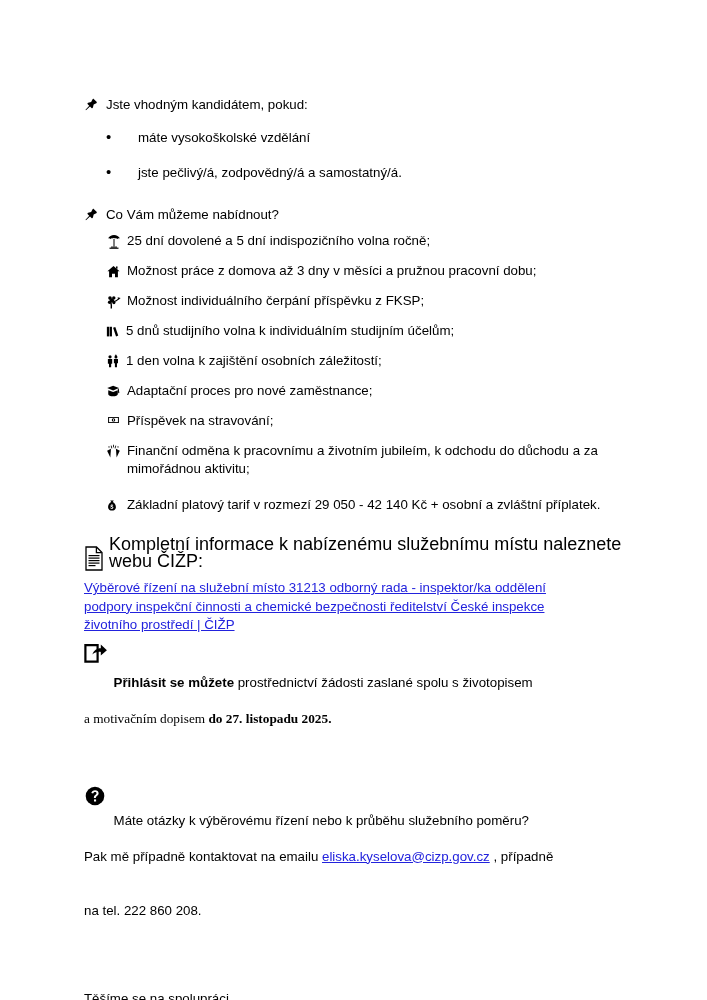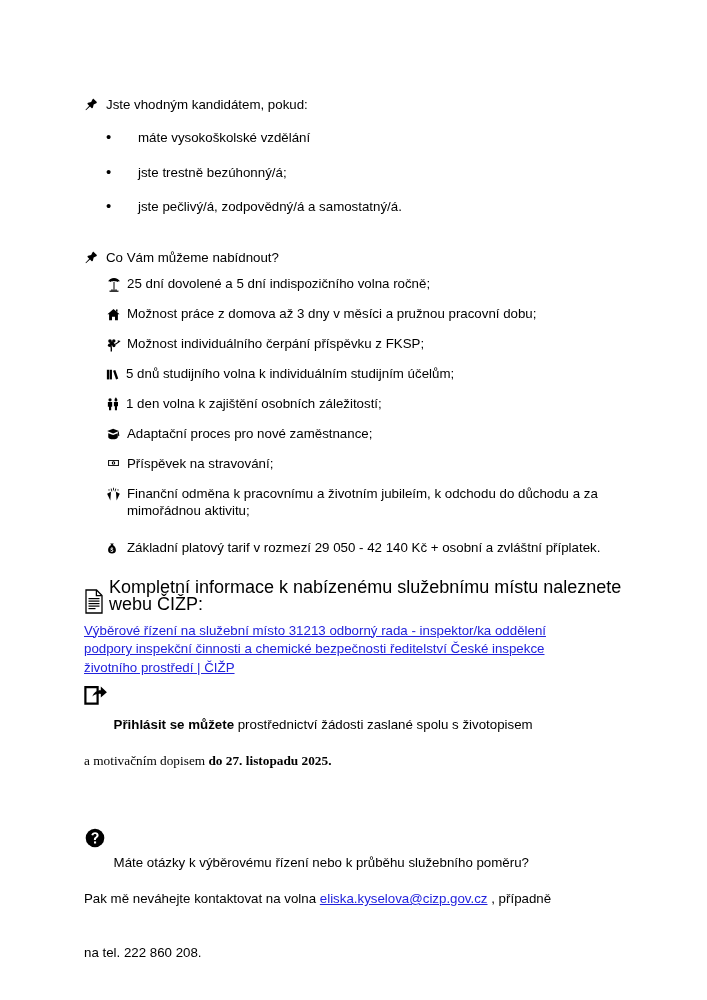--- a/index.html
+++ b/index.html
@@ -182,25 +182,24 @@
           <g fill="#000">
             <path d="M10.6 1.2c-.5-.5-1.3-.3-1.6.3L7.6 4.3 4.4 5.1c-.7.2-.9 1-.4 1.5l1.6 1.6-4 4.3.5.5 4.3-4 1.6 1.6c.5.5 1.3.3 1.5-.4l.8-3.2 2.8-1.4c.6-.3.8-1.1.3-1.6l-2.8-2.8z"></path>
           </g>
         </svg>
       </span>
       <span class="txt">Jste vhodným kandidátem, pokud:</span>
     </div>
 
     <ul class="bullets">
       <li>máte vysokoškolské vzdělání</li>
-      <li>jste trestně bezúhonný/á;</li>
       <li>jste pečlivý/á, zodpovědný/á a samostatný/á.</li>
     </ul>
 
-    <div class="head-row" style="margin-top:32px;">
+    <div class="head-row" style="margin-top:24px;">
       <span class="pin-icon">
         <svg viewBox="0 0 16 16" width="15" height="15" aria-hidden="true">
           <g fill="#000">
             <path d="M10.6 1.2c-.5-.5-1.3-.3-1.6.3L7.6 4.3 4.4 5.1c-.7.2-.9 1-.4 1.5l1.6 1.6-4 4.3.5.5 4.3-4 1.6 1.6c.5.5 1.3.3 1.5-.4l.8-3.2 2.8-1.4c.6-.3.8-1.1.3-1.6l-2.8-2.8z"></path>
           </g>
         </svg>
       </span>
       <span class="txt">Co Vám můžeme nabídnout?</span>
     </div>
 
@@ -382,21 +381,21 @@
         <svg viewBox="0 0 20 20" width="20" height="20" aria-hidden="true">
           <g>
             <circle cx="10" cy="10" r="9.3" fill="#000"></circle>
             <path d="M10.1 4.2c-2 0-3.4 1.1-3.8 2.9l1.9.4c.2-1 .9-1.5 1.8-1.5.9 0 1.5.5 1.5 1.3 0 .6-.3 1-1.2 1.7-1 .8-1.4 1.4-1.4 2.4v.7h2v-.5c0-.7.2-1 1.1-1.7 1.1-.8 1.6-1.5 1.6-2.7 0-1.8-1.4-3-3.5-3z" fill="#fff"></path>
             <rect x="9" y="13.4" width="2.1" height="2.1" fill="#fff"></rect>
           </g>
         </svg>
       </span>
       <div class="q-text ln">
         <span>Máte otázky k výběrovému řízení nebo k průběhu služebního poměru?</span>
-        <span class="cont"><span>Pak mě neváhejte kontaktovat na volna </span><span class="link">eliska.kyselova@cizp.gov.cz</span><span> , případně</span></span>
+        <span class="cont"><span>Pak mě případně kontaktovat na emailu </span><span class="link">eliska.kyselova@cizp.gov.cz</span><span> , případně</span></span>
         <span class="cont">na tel. 222 860 208.</span>
       </div>
     </div>
 
     <div class="closing">Těšíme se na spolupráci.</div>
 
   </div>
 </div>
 
 </body></html>

